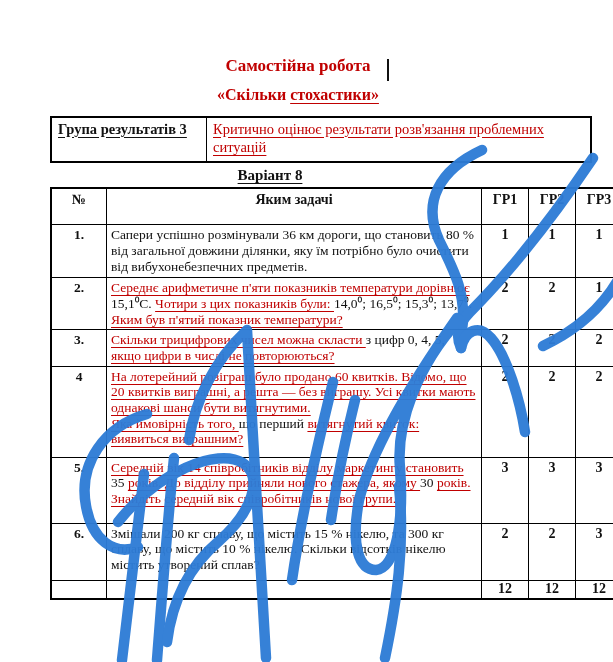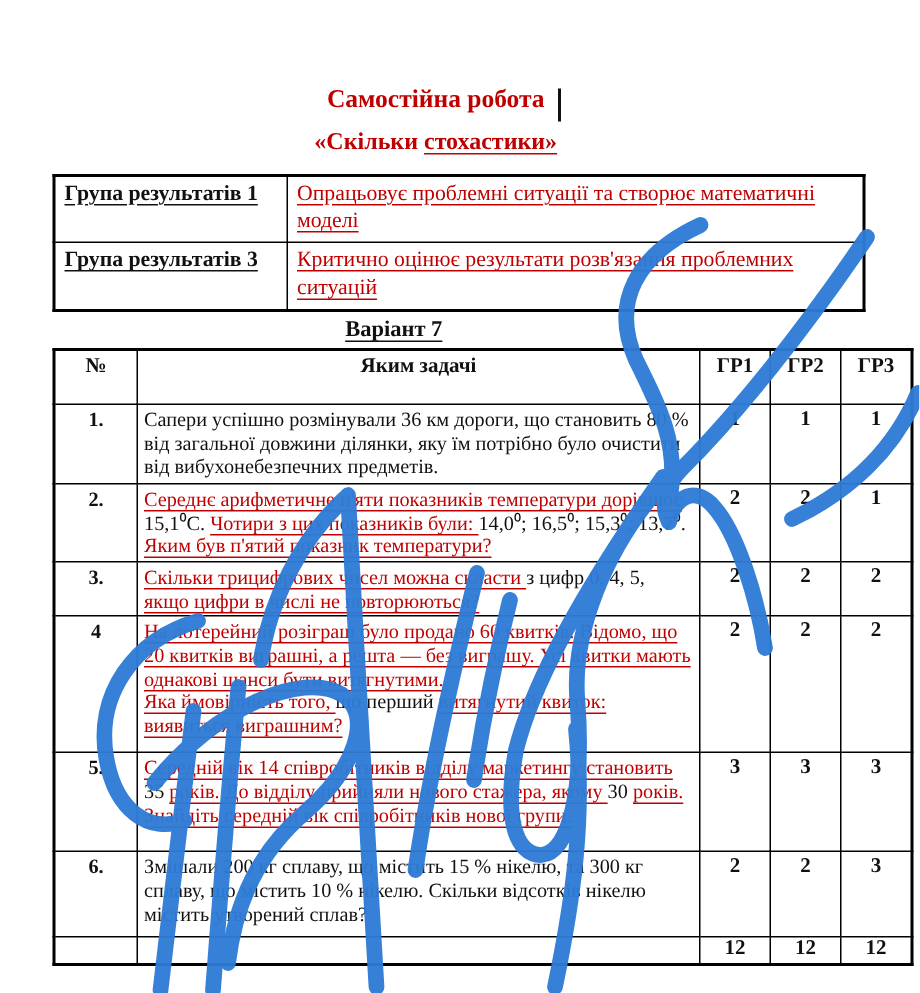--- a/index.html
+++ b/index.html
@@ -1,20 +1,20 @@
 <!DOCTYPE html>
 <html><head>
 <meta charset="utf-8">
 <style>
   html,body{margin:0;padding:0;}
   body{
     width:613px;height:662px;background:#ffffff;position:relative;overflow:hidden;
     font-family:"Liberation Serif", serif;color:#111;
   }
-  .page{position:absolute;inset:0;}
+  .page{position:absolute;inset:0;margin-left:15px;}
   .title{
     margin:56px 0 0 0;text-align:center;transform:translateX(-16px);
     color:#c00000;font-weight:bold;font-size:17px;line-height:1.2;
   }
   .subtitle{
     margin:9px 0 0 0;text-align:center;transform:translateX(-16px);
     color:#c00000;font-weight:bold;font-size:16px;line-height:1.2;
   }
   .wavy{
     text-decoration-line:underline;
@@ -65,31 +65,27 @@
 <div class="page">
 
   <div class="title">Самостійна робота</div>
   <div class="caret"></div>
 
   <div class="subtitle"><span>«Скільки </span><span class="wavy">стохастики»</span></div>
 
   <table class="groups-table">
     <tbody>
       <tr>
-        <td class="g-label"><span class="wavy">Група результатів 1</span></td>
-        <td class="g-desc"><span class="wavy">Опрацьовує проблемні ситуації та створює математичні моделі</span></td>
-      </tr>
-      <tr>
         <td class="g-label"><span class="wavy">Група результатів 3</span></td>
         <td class="g-desc"><span class="wavy">Критично оцінює результати розв'язання проблемних ситуацій</span></td>
       </tr>
     </tbody>
   </table>
 
-  <div class="variant"><span class="wavy">Варіант 7</span></div>
+  <div class="variant"><span class="wavy">Варіант 8</span></div>
 
   <table class="tasks-table">
     <thead>
       <tr>
         <th class="th-num">№</th>
         <th class="th-task">Яким задачі</th>
         <th class="th-gr">ГР1</th>
         <th class="th-gr">ГР2</th>
         <th class="th-gr">ГР3</th>
       </tr>

